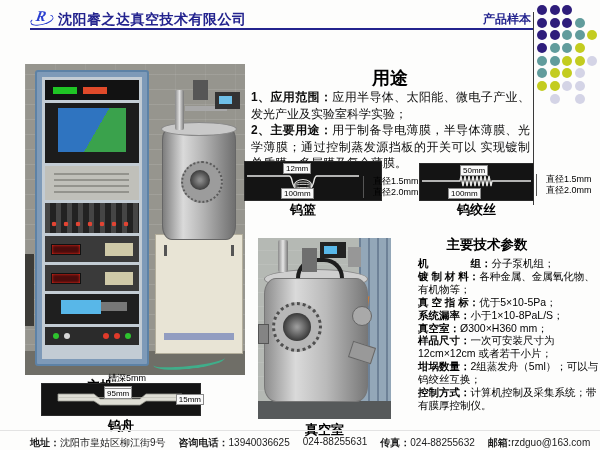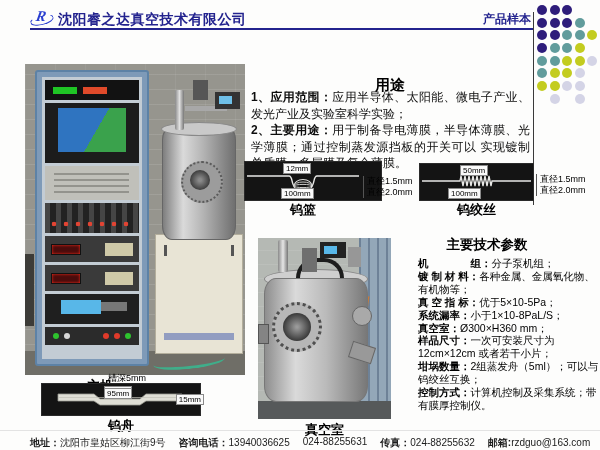--- a/index.html
+++ b/index.html
@@ -21,27 +21,27 @@
 
   
   .caption{position:absolute;font-weight:bold;font-size:13px;text-align:center;}
   .cap-main{left:25px;top:377px;width:150px;}
   .cap-wulan{left:245px;top:201px;width:116px;}
   .cap-wujiaosi{left:420px;top:201px;width:113px;}
   .cap-chamber{left:258px;top:421px;width:133px;}
   .cap-wuzhou{left:42px;top:417px;width:158px;}
   .dim{position:absolute;background:#fafafa;border:1px solid #8a8a8a;font-size:8px;line-height:9px;padding:0 2px;white-space:nowrap;z-index:3;}
   .dia{position:absolute;font-size:9px;line-height:11px;white-space:nowrap;}
-  .dia span{display:block;border-left:1px solid #555;padding-left:3px;}
+  .dia span{display:block;border-left:1px solid #555;padding-left:9px;}
   .dia-left{left:363px;top:176px;}
   .dia-right{left:536px;top:174px;}
   .depth-label{position:absolute;left:108px;top:372px;font-size:9px;}
 
   
-  .usage-head{position:absolute;left:250px;top:66px;width:280px;text-align:center;font-size:15px;font-weight:bold;margin-top:10px;}
+  .usage-head{position:absolute;left:250px;top:66px;width:280px;text-align:center;font-size:18px;font-weight:bold;}
   .usage-body{position:absolute;left:251px;top:89px;width:279px;font-size:12px;line-height:16.5px;text-align:justify;color:#0d0d0d;}
 
   
   .specs-head{position:absolute;left:412px;top:236px;width:150px;text-align:center;font-size:13.5px;font-weight:bold;}
   .specs{position:absolute;left:418px;top:257px;width:181px;font-size:10.5px;line-height:12.9px;}
   .spec-row b{font-weight:bold;}
 
   
   .bimg{position:absolute;background:#141414;box-shadow:0 0 0 1px #2a2a2a;}
   .wulan{left:245px;top:162px;width:136px;height:38px;}

